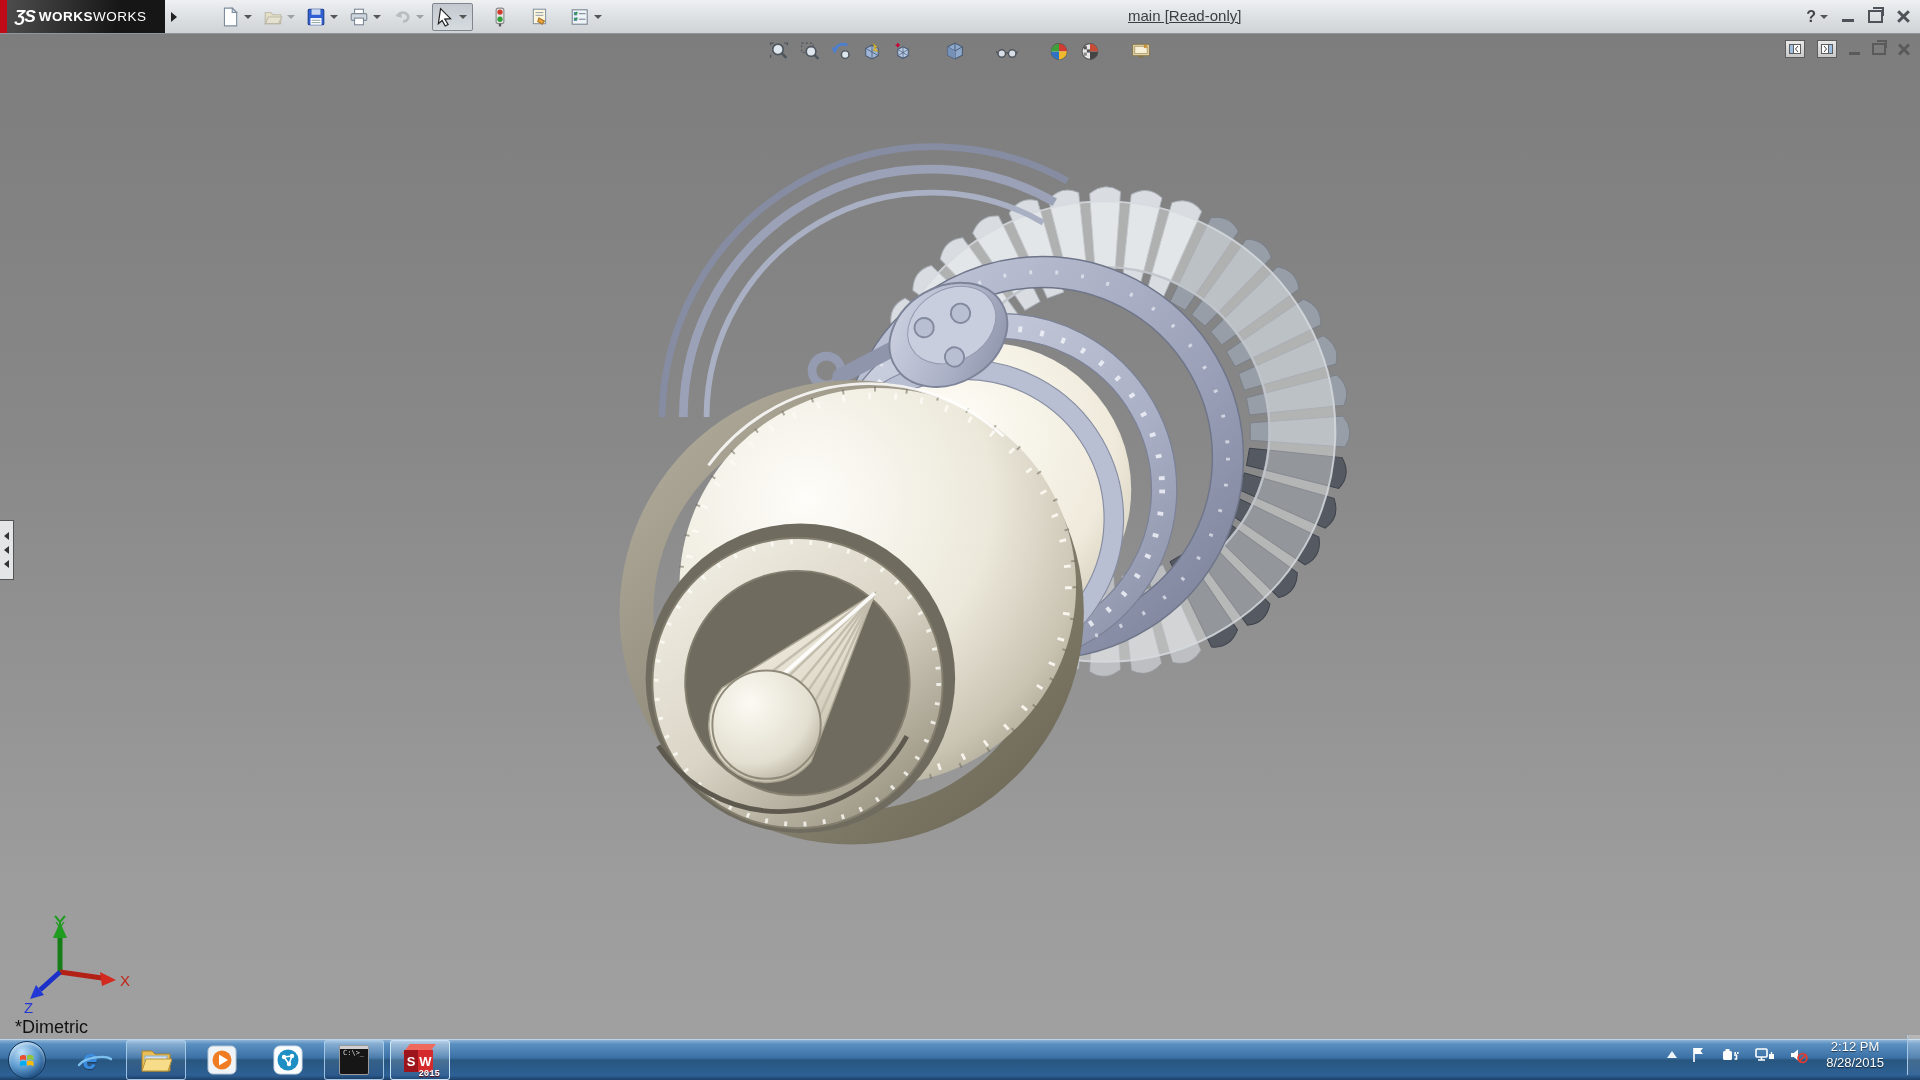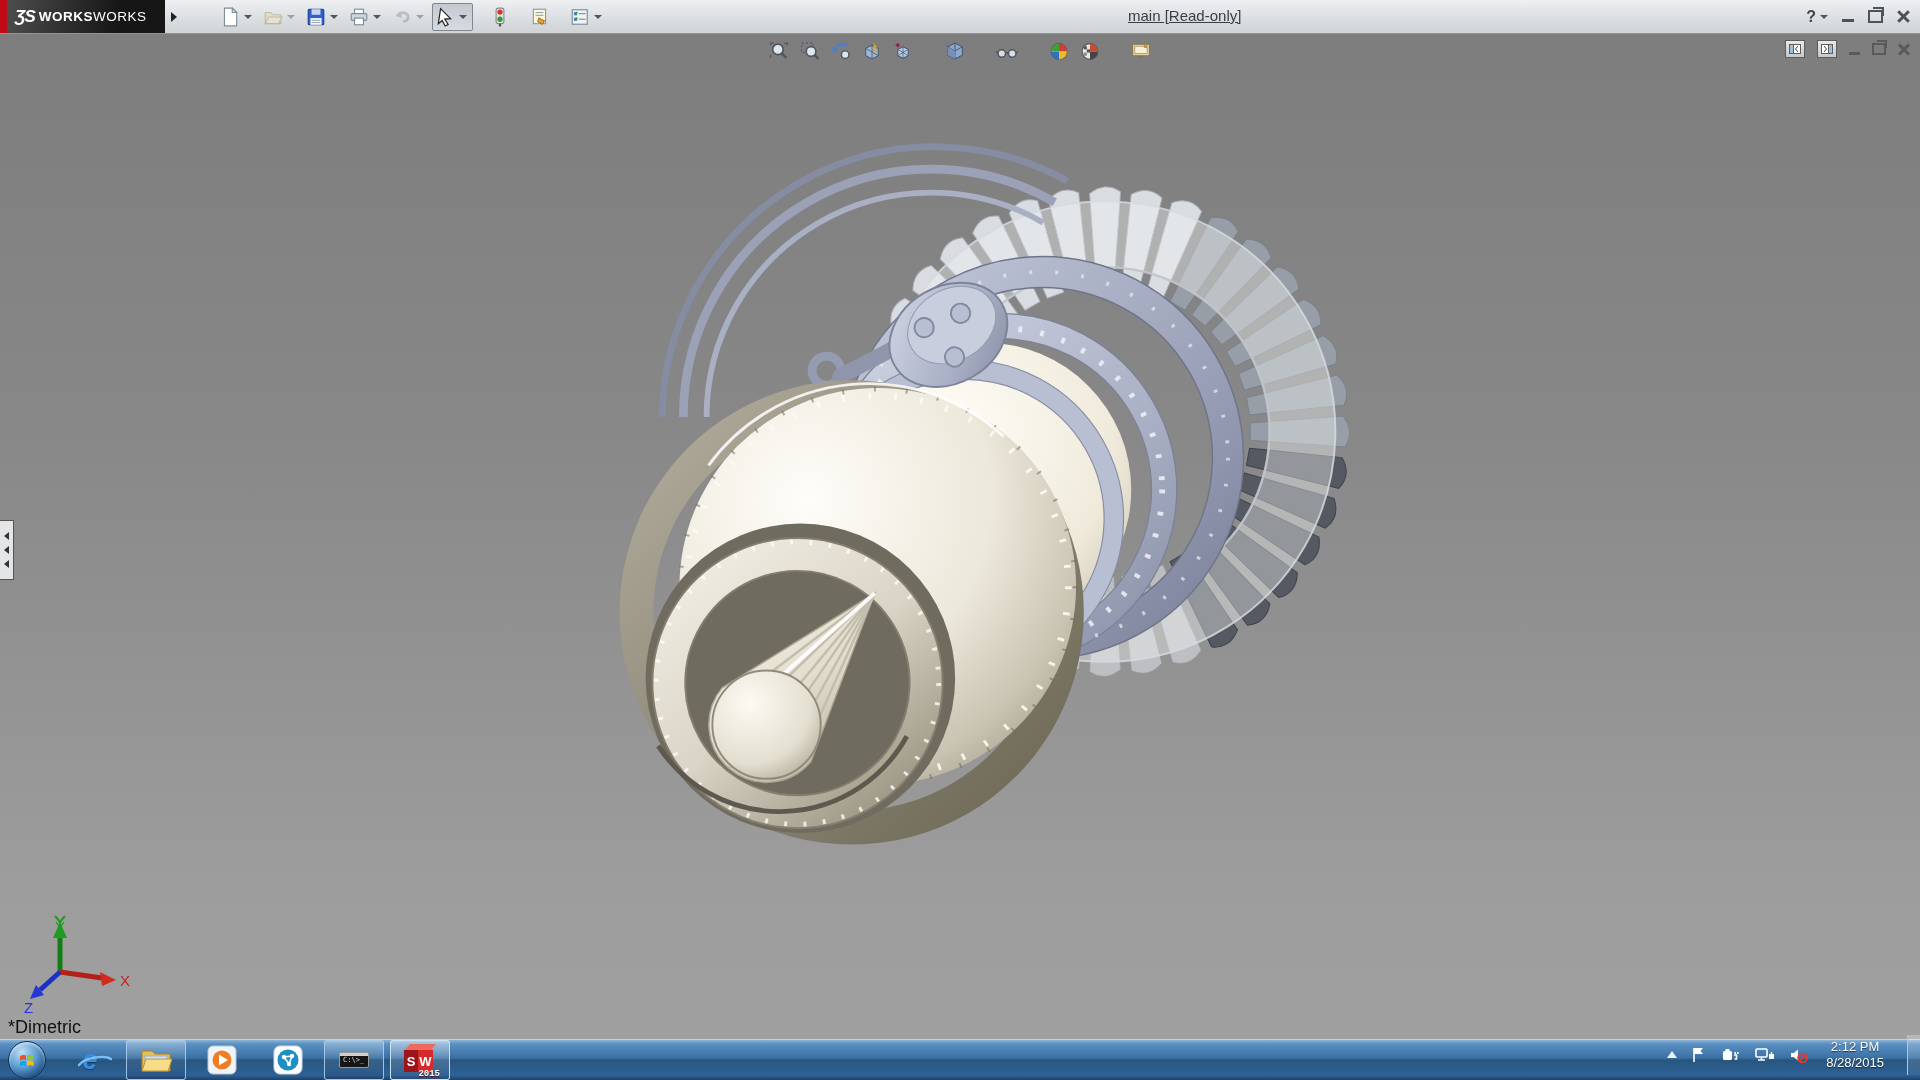--- a/index.html
+++ b/index.html
@@ -52,42 +52,42 @@
   .d-min{width:11px;height:3px;background:#5a5a5a;margin-top:8px;}
   .d-restore{width:10px;height:8px;border:2px solid #5a5a5a;position:relative;}
   .d-restore:before{content:"";position:absolute;left:3px;top:-5px;width:8px;height:6px;border:2px solid #5a5a5a;border-bottom:none;border-left:none;}
   .d-close{position:relative;width:12px;height:12px;}
   .d-close:before,.d-close:after{content:"";position:absolute;left:-1px;top:5px;width:14px;height:3px;background:#5a5a5a;}
   .d-close:before{transform:rotate(45deg);}  .d-close:after{transform:rotate(-45deg);}
   
   .fm-tab{position:absolute;left:0;top:486px;width:13px;height:58px;background:#e3e5e7;
     border:1px solid #555;border-left:none;display:flex;flex-direction:column;align-items:center;justify-content:center;gap:6px;}
   .fm-tab i{width:0;height:0;border-right:5px solid #333;border-top:4px solid transparent;border-bottom:4px solid transparent;}
-  .view-label{position:absolute;left:8px;bottom:2px;font-size:18px;color:#111;}
+  .view-label{position:absolute;left:15px;bottom:2px;font-size:18px;color:#111;}
 
   
   .taskbar{position:absolute;left:0;bottom:0;width:1920px;height:40px;z-index:60;
     background:linear-gradient(#8db4d6,#5a8fc1 10%,#3a70a4 45%,#27567f 50%,#2e6196 88%,#1c4268);
     border-top:1px solid #b9d4ea;display:flex;align-items:center;}
   .start-orb{width:36px;height:36px;border-radius:50%;margin:0 14px 0 8px;position:relative;
     background:radial-gradient(circle at 35% 28%,#bfe0f7,#5d9bd0 45%,#1c4a7d 80%,#0d2c50);
     border:1px solid #12365c;box-shadow:inset 0 2px 3px rgba(255,255,255,.6);display:flex;align-items:center;justify-content:center;}
   .task-apps{display:flex;align-items:center;gap:6px;}
   .task-btn{width:58px;height:38px;display:flex;align-items:center;justify-content:center;border-radius:3px;border:1px solid transparent;}
   .task-btn.running{border:1px solid rgba(175,210,240,.85);
     background:linear-gradient(rgba(255,255,255,.30),rgba(255,255,255,.08) 45%,rgba(0,0,40,.12));}
   .task-btn.active{border:1px solid rgba(205,230,250,.95);
     background:linear-gradient(rgba(255,255,255,.45),rgba(255,255,255,.18) 45%,rgba(40,80,140,.25));}
   .tray{position:absolute;right:0;bottom:0;height:51px;display:flex;align-items:center;gap:13px;padding-right:0;}
   .tray-arrow{width:0;height:0;border-bottom:7px solid #eef4fa;border-left:5px solid transparent;border-right:5px solid transparent;}
   .clock{color:#fff;font-size:13px;text-align:center;line-height:16px;text-shadow:0 1px 1px rgba(0,0,0,.6);margin-left:4px;}
   .show-desktop{width:12px;height:40px;margin-left:10px;border-left:1px solid #a9c8e2;
     background:linear-gradient(rgba(255,255,255,.25),rgba(255,255,255,.05));}
   .ie-e{font-size:27px;font-weight:bold;font-style:italic;color:#3b8ce0;text-shadow:0 1px 1px rgba(0,0,0,.35);line-height:1;}
-  .cmd-icon{width:30px;height:16px;background:#161616;border:1px solid #9a9a9a;border-radius:2px;position:relative;
+  .cmd-icon{width:30px;height:30px;background:#161616;border:1px solid #9a9a9a;border-radius:2px;position:relative;
     font-family:"DejaVu Sans Mono",monospace;font-size:7px;color:#d8d8d8;padding:3px 0 0 3px;box-sizing:border-box;}
   .cmd-icon:before{content:"";position:absolute;top:0;left:0;right:0;height:3px;background:#cfcfcf;}
   .sw-cube{position:relative;width:34px;height:34px;}
   .sw-face-top{position:absolute;left:3px;top:1px;width:26px;height:10px;background:#ef6a5c;transform:skewX(-38deg);}
   .sw-face-l{position:absolute;left:1px;top:7px;width:14px;height:22px;background:#9c151c;color:#fff;font-weight:bold;font-size:13px;
     display:flex;align-items:center;justify-content:center;}
   .sw-face-r{position:absolute;left:15px;top:7px;width:15px;height:22px;background:#d42a2c;color:#fff;font-weight:bold;font-size:13px;
     display:flex;align-items:center;justify-content:center;}
   .sw-year{position:absolute;right:-3px;bottom:-2px;color:#fff;font-size:9px;font-weight:bold;text-shadow:0 1px 1px #600;font-family:Liberation Mono, monospace;}
 </style>

